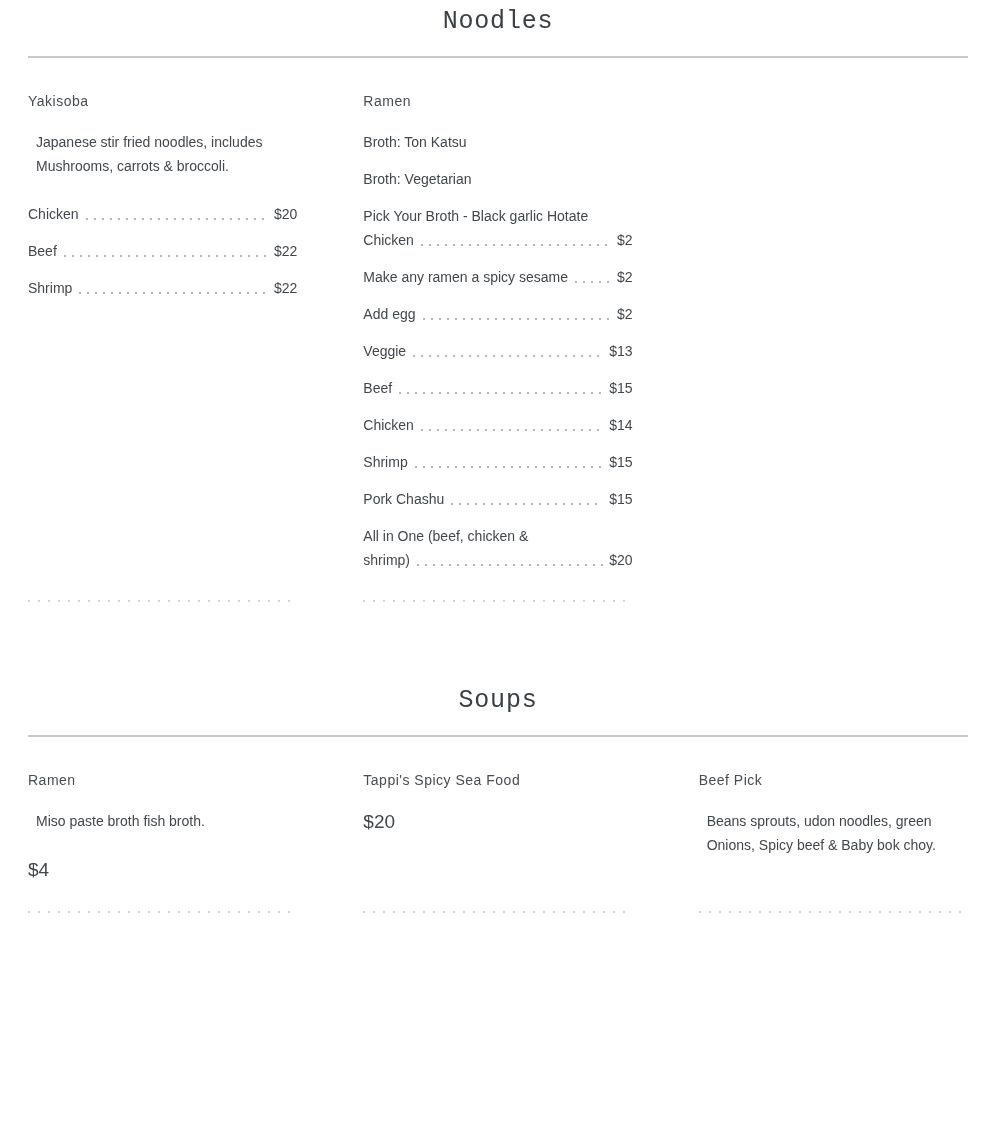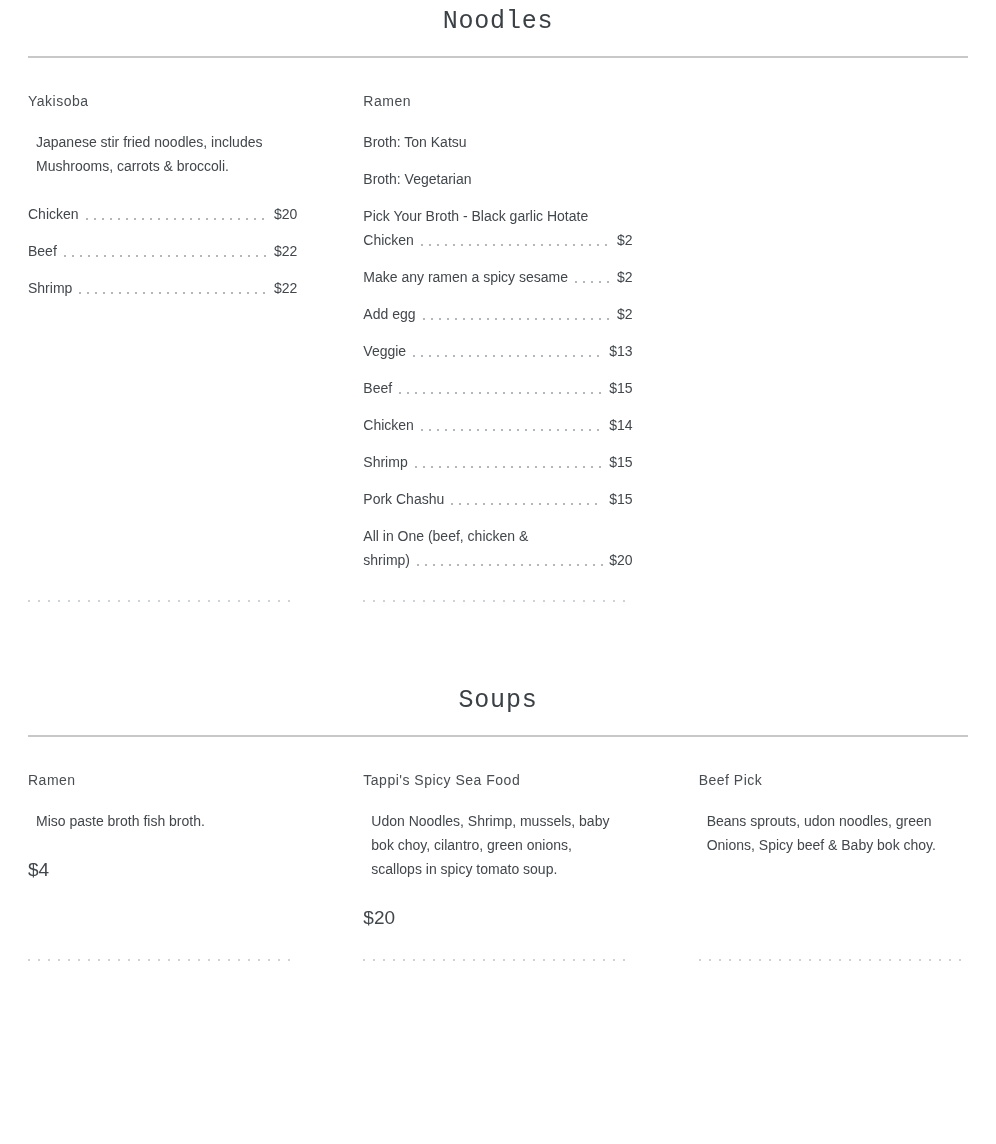--- a/index.html
+++ b/index.html
@@ -211,21 +211,20 @@
     <div class="items-grid">
 
       <article class="menu-item with-separator">
         <h3 class="item-name">Ramen</h3>
         <p class="item-desc">Miso paste broth fish broth.</p>
         <p class="item-price-large">$4</p>
       </article>
 
       <article class="menu-item with-separator">
         <h3 class="item-name">Tappi's Spicy Sea Food</h3>
-        <p class="item-desc">Udon Noodles, Shrimp, mussels, baby bok choy, cilantro, green onions, scallops in spicy tomato soup.</p>
         <p class="item-price-large">$20</p>
       </article>
 
       <article class="menu-item with-separator">
         <h3 class="item-name">Beef Pick</h3>
         <p class="item-desc">Beans sprouts, udon noodles, green Onions, Spicy beef &amp; Baby bok choy.</p>
       </article>
     </div>
   </section>
 

